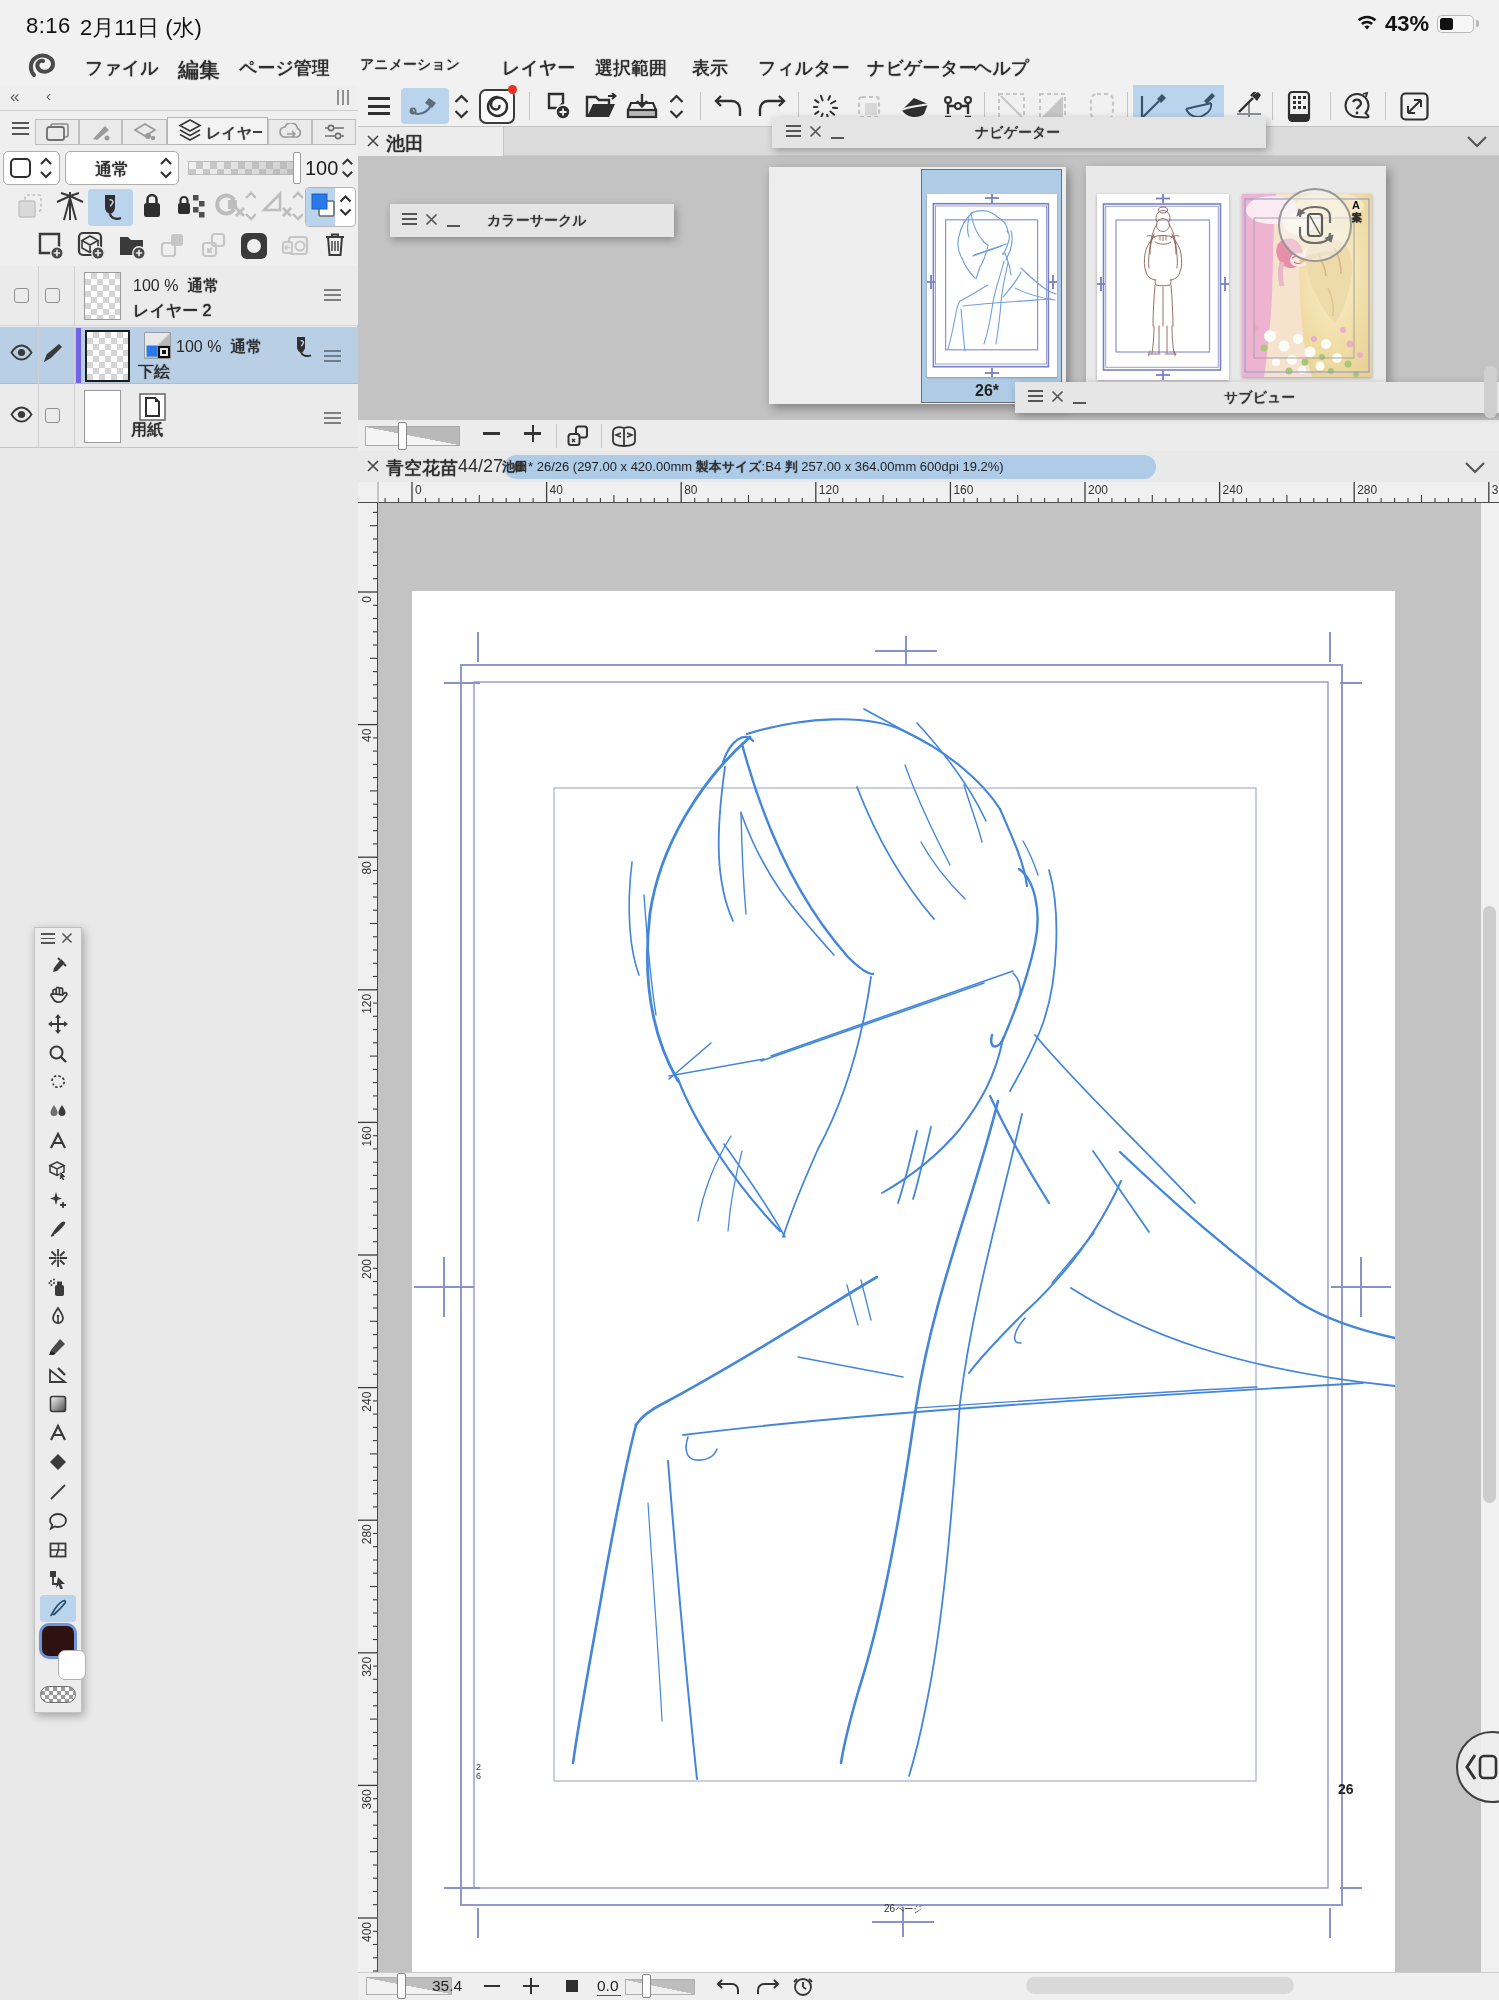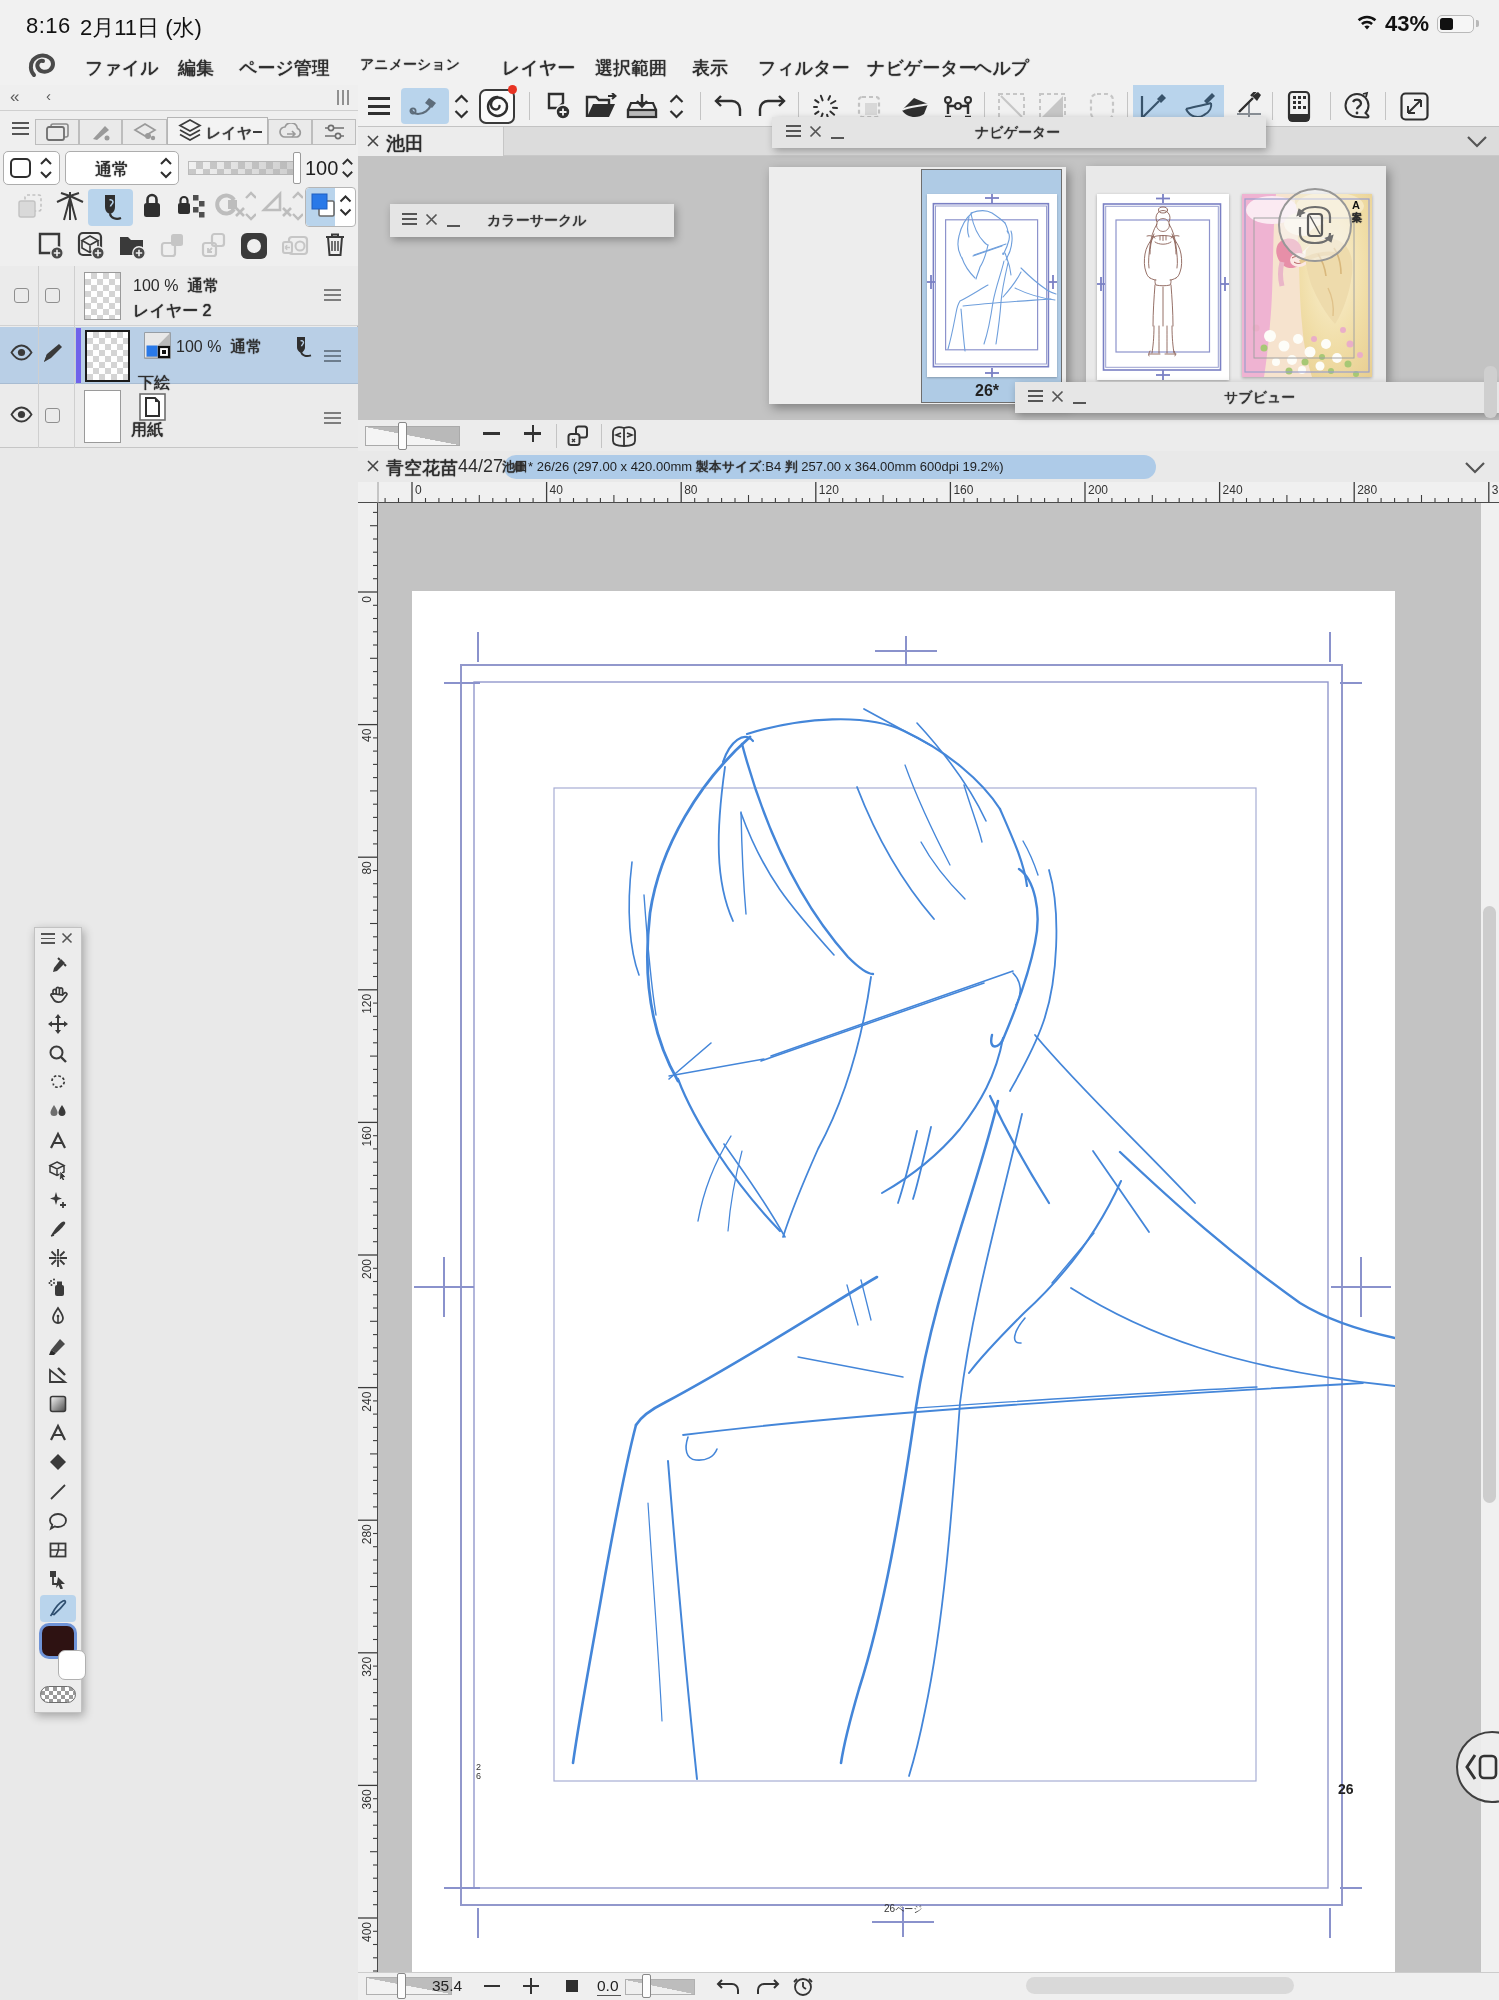--- a/index.html
+++ b/index.html
@@ -20,21 +20,21 @@
 <div class="abs" style="left:1385px;top:11px;font-size:22px;font-weight:600;color:#111">43%</div>
 <div class="abs" style="left:1437px;top:15px;width:37px;height:18px;border:1.5px solid #b9b9b9;border-radius:5px;background:#f6f6f6">
     <div style="position:absolute;left:1.5px;top:1.5px;width:13px;height:12px;background:#111;border-radius:2.5px"></div>
   </div>
 <div class="abs" style="left:1476px;top:20px;width:2.5px;height:7px;background:#b9b9b9;border-radius:0 2px 2px 0"></div>
 
 <svg class="abs" style="left:27px;top:51px" width="30" height="28" viewBox="0 0 30 28">
     <path d="M7 24 C3 20 3 13 6 9 C10 4 18 3 23 7 C27 10 27 16 23 19 C19 22 13 21 11 17 C9 13 12 9 16 10" fill="none" stroke="#4a4a4a" stroke-width="4" stroke-linecap="round"></path>
   </svg>
 <div class="abs tofu" style="left:85px;top:56px;font-size:18px">ファイル</div>
-<div class="abs tofu" style="left:178px;top:56px;font-size:18px">編集</div>
+<div class="abs tofu" style="left:178px;top:56px;font-size:21px">編集</div>
 <div class="abs tofu" style="left:239px;top:56px;font-size:18px">ページ管理</div>
 <div class="abs tofu" style="left:360px;top:56px;font-size:14px">アニメーション</div>
 <div class="abs tofu" style="left:502px;top:56px;font-size:18px">レイヤー</div>
 <div class="abs tofu" style="left:595px;top:56px;font-size:18px">選択範囲</div>
 <div class="abs tofu" style="left:692px;top:56px;font-size:18px">表示</div>
 <div class="abs tofu" style="left:758px;top:56px;font-size:18px">フィルター</div>
 <div class="abs tofu" style="left:867px;top:56px;font-size:18px">ナビゲーター</div>
 <div class="abs tofu" style="left:974px;top:56px;font-size:18px">ヘルプ</div>
 
 <div class="abs" style="left:0;top:85px;width:358px;height:1915px;background:#ececec;border-right:1px solid #b5b5b5"></div>
@@ -218,21 +218,21 @@
 <div class="abs" style="left:85px;top:330px;width:45px;height:52px;background:repeating-conic-gradient(#d4d4d4 0 25%,#fff 0 50%) 0 0/12px 12px;border:2px solid #1c1c1c"></div>
 <svg class="abs" style="left:144px;top:332px" width="27" height="27" viewBox="0 0 27 27">
     <rect x="1" y="1" width="25" height="25" fill="#fff" stroke="#8a8a8a" stroke-width="1.4"></rect>
     <path d="M1 1 L26 1 L1 26 Z" fill="#e8e8e8"></path>
     <path d="M26 1 L26 26 L1 26 Z" fill="#b9b9b9"></path>
     <rect x="2.5" y="13.5" width="11" height="11" fill="#2979e8"></rect>
     <rect x="15" y="15" width="10" height="10" fill="#fff" stroke="#111" stroke-width="2.2"></rect>
     <rect x="18" y="18" width="4" height="4" fill="#111"></rect>
   </svg>
 <div class="abs" style="left:176px;top:337px;font-size:16px;color:#2a2a2a">100 %&nbsp;&nbsp;<span class="tofu">通常</span></div>
-<div class="abs tofu" style="left:138px;top:373px;font-size:16px">下絵</div>
+<div class="abs tofu" style="left:138px;top:362px;font-size:16px">下絵</div>
 <svg class="abs" style="left:290px;top:335px" width="24" height="26" viewBox="0 0 24 26">
     <path d="M7 2 h8 v10 c0 4 -3.2 5.6 -4 5.6 c-0.8 0 -4 -1.6 -4 -5.6 Z" fill="#2f2f2f"></path>
     <path d="M10.5 6 a2 2 0 0 1 3 1.6 c0 1.6 -2 2 -2 3.6" stroke="#b9cfe6" stroke-width="1.4" fill="none"></path>
     <path d="M11 17 c1 3.4 5 5 10 3.4" stroke="#2f2f2f" stroke-width="2" fill="none"></path>
   </svg>
 <div class="abs" style="left:324px;top:350px;width:17px;height:12px;background:repeating-linear-gradient(#6d7d8d 0 1.8px,transparent 1.8px 5px)"></div>
 <svg class="abs" style="left:10px;top:406px" width="23" height="17" viewBox="0 0 23 17">
     <path d="M1.5 8.5 C5 3 9 1.5 11.5 1.5 C14 1.5 18 3 21.5 8.5 C18 14 14 15.5 11.5 15.5 C9 15.5 5 14 1.5 8.5 Z" fill="none" stroke="#3a3a3a" stroke-width="1.8"></path>
     <circle cx="11.5" cy="8.5" r="3.6" fill="#3a3a3a"></circle>
   </svg>

